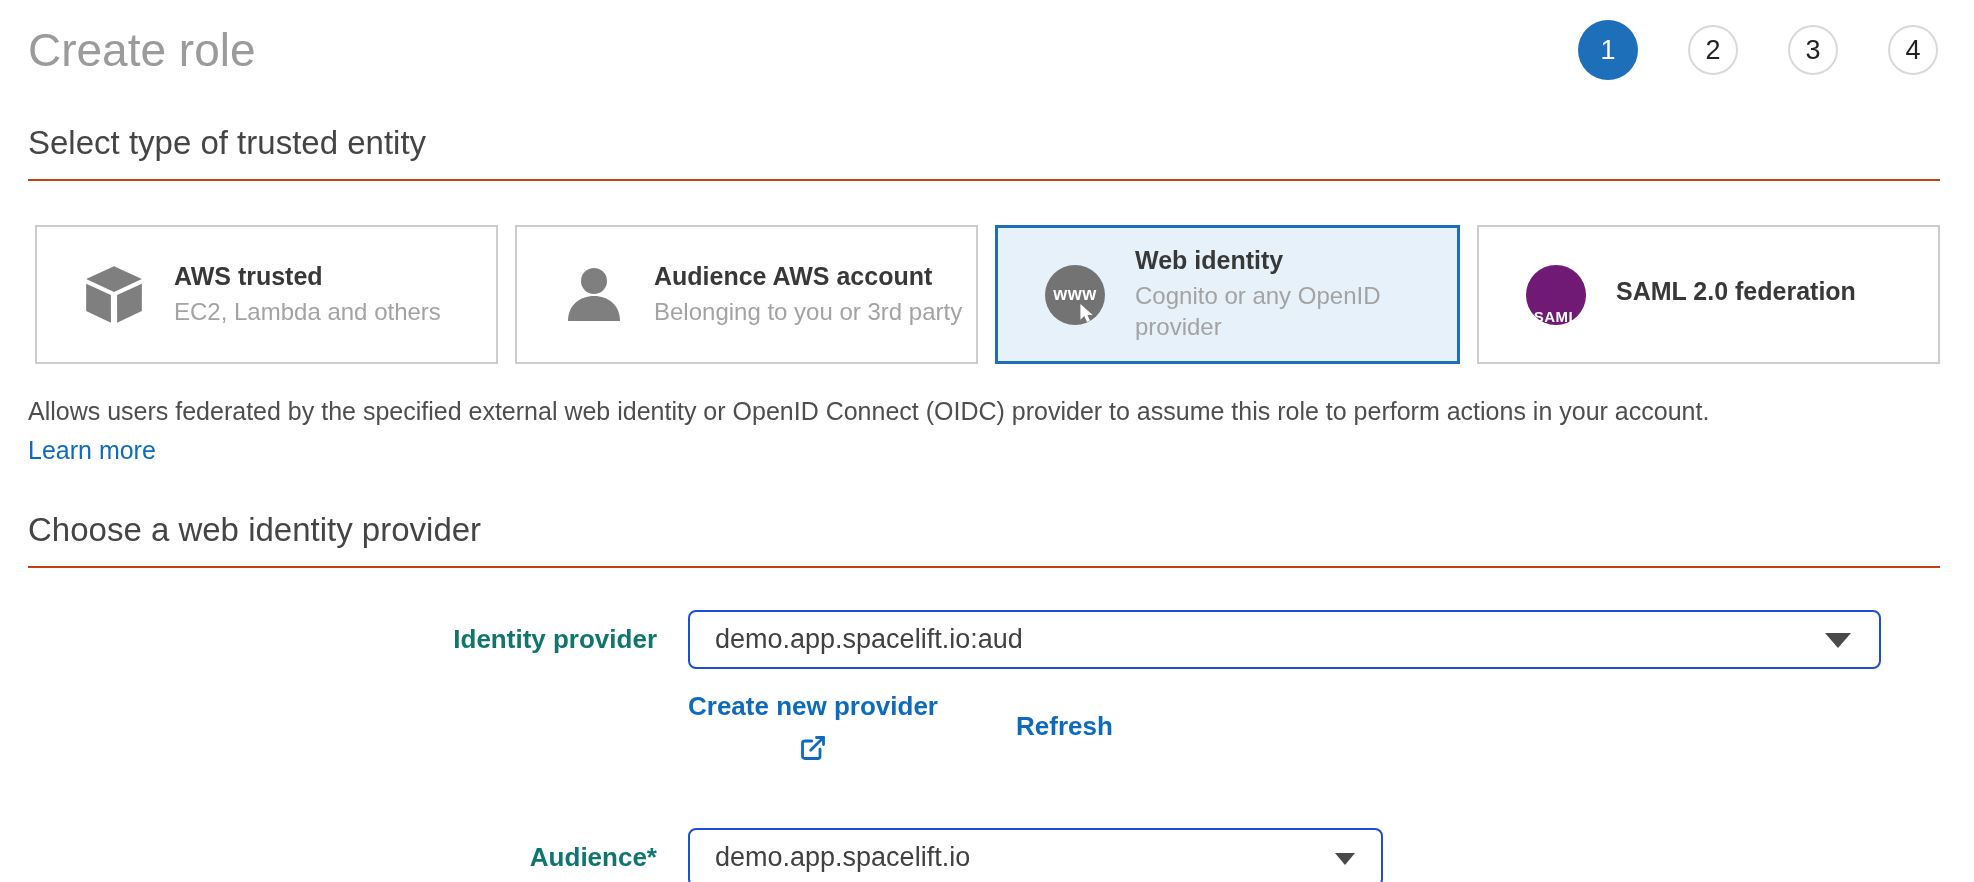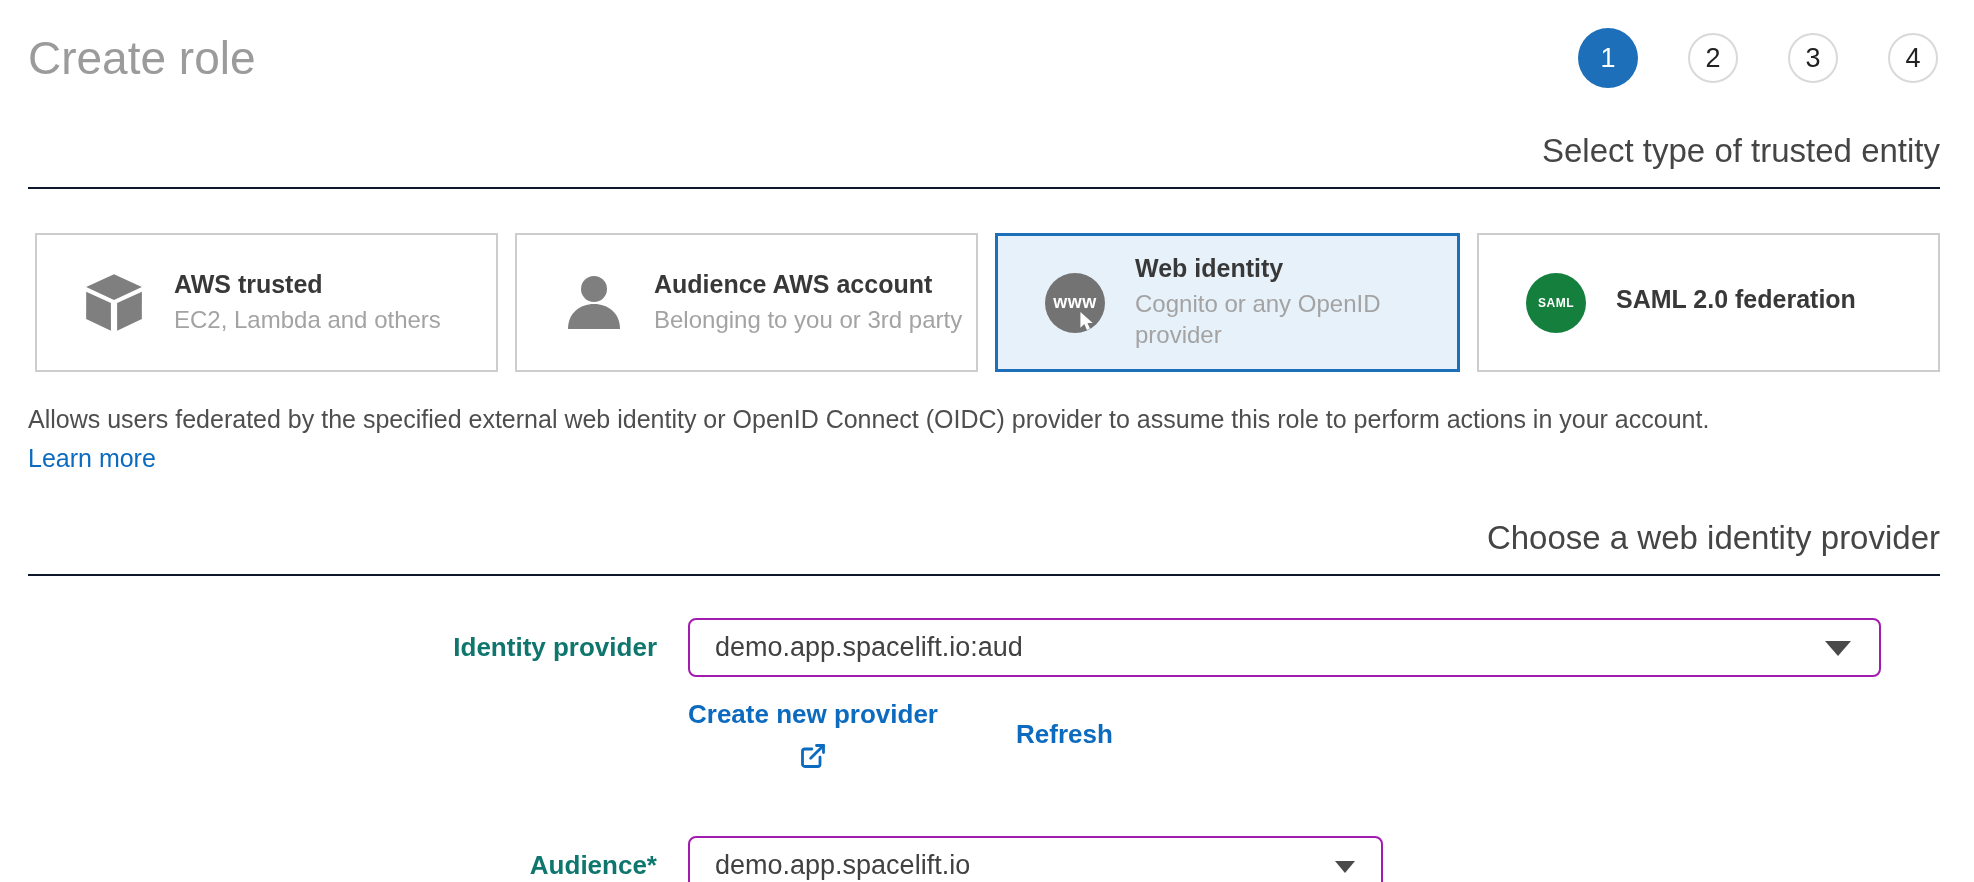--- a/index.html
+++ b/index.html
@@ -7,43 +7,42 @@
   body {
     width: 1974px; height: 882px;
     font-family: "Liberation Sans", sans-serif;
     color: #3e3e3e;
     overflow: hidden;
   }
   .page { padding: 0 34px 0 28px; }
 
   
   .header-row {
-    margin-top: 28px;
+    margin-top: 20px;
     display: flex; justify-content: space-between; align-items: center;
     height: 60px;
   }
   .page-title { font-size: 46px; font-weight: 400; color: #9b9b9b; }
   .steps { display: flex; align-items: center; gap: 50px; margin-right: 2px; }
   .step {
     width: 50px; height: 50px; border-radius: 50%;
     border: 2px solid #d9d9d9; background: #fff; color: #222;
     font-size: 27px; display: flex; align-items: center; justify-content: center;
   }
   .step.active {
     width: 60px; height: 60px; border: none;
     background: #1c6fb8; color: #fff;
   }
 
   
   h2.section-heading {
     margin-top: 44px;
     font-size: 33px; font-weight: 400; color: #454545;
     padding-bottom: 17px;
-    border-bottom: 2px solid #0f172a;
-    text-align: right;
+    border-bottom: 2px solid #c2410c;
   }
   h2.section-heading.second { margin-top: 46px; }
 
   
   .cards { display: flex; gap: 17px; margin-top: 44px; margin-left: 7px; }
   .card {
     flex: 1; height: 139px;
     border: 2px solid #cdcdcd; background: #fff;
     display: flex; align-items: center;
     cursor: pointer;
@@ -58,36 +57,36 @@
   .card-title { font-size: 25px; font-weight: 700; color: #383838; margin-bottom: 6px; }
   .card-sub { font-size: 24px; color: #a3a3a3; line-height: 1.28; }
   .card.selected .card-sub { max-width: 252px; }
 
   .badge-circle {
     width: 60px; height: 60px; border-radius: 50%;
     display: flex; align-items: center; justify-content: center;
     color: #fff; font-weight: 700; position: relative;
   }
   .badge-www  { background: #737373; font-size: 18px; letter-spacing: .5px; }
-  .badge-saml { background: #15803d; font-size: 12px; letter-spacing: .5px; }
+  .badge-saml { background: #701a75; font-size: 15px; letter-spacing: .5px; align-items: flex-end; }
   .cursor-arrow { position: absolute; right: 7px; bottom: 0px; }
 
   
   .entity-description { margin-top: 32px; font-size: 25px; color: #4e4e4e; line-height: 1.25; }
   .learn-more { display: inline-block; margin-top: 9px; font-size: 25px; color: #0d6bbf; text-decoration: none; }
 
   
   .form-row { display: flex; align-items: center; }
   .form-row.first { margin-top: 42px; }
   .form-label {
     width: 629px; text-align: right; margin-right: 31px;
     font-size: 26px; font-weight: 700; color: #0f766e; flex: none;
   }
   .dropdown {
-    height: 59px; border: 2px solid #a21caf; border-radius: 8px; background: #fff;
+    height: 59px; border: 2px solid #1d4ed8; border-radius: 8px; background: #fff;
     display: flex; align-items: center; padding-left: 25px;
     font-size: 27px; color: #414141; position: relative; cursor: pointer;
   }
   .dropdown.identity { width: 1193px; }
   .dropdown.audience { width: 695px; }
   .caret {
     position: absolute; width: 0; height: 0;
     border-left: 13px solid transparent; border-right: 13px solid transparent;
     border-top: 15px solid #4a4a4a;
     right: 28px; top: 21px;

